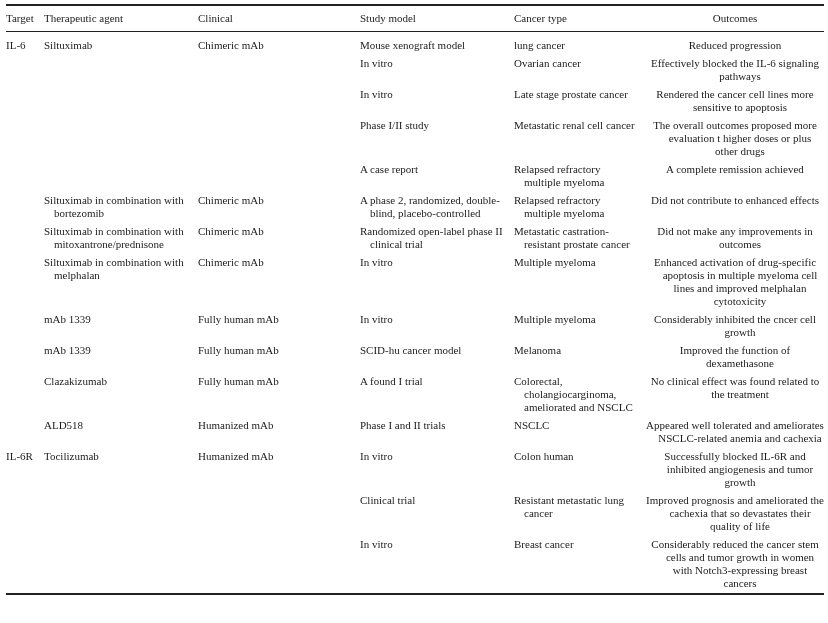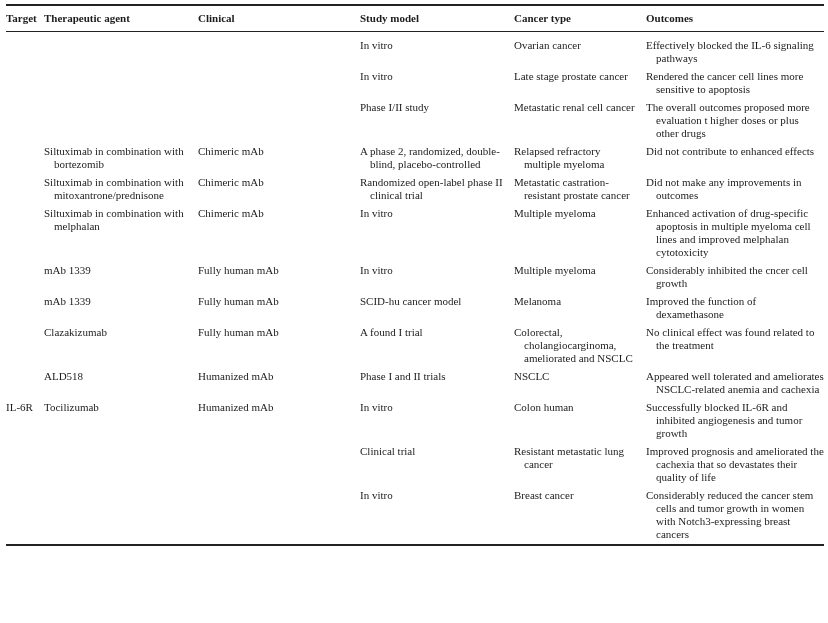--- a/index.html
+++ b/index.html
@@ -28,34 +28,34 @@
   }
   col.c-target      { width: 38px;  }
   col.c-agent       { width: 154px; }
   col.c-structure   { width: 162px; }
   col.c-study_model { width: 154px; }
   col.c-cancer_type { width: 132px; }
   col.c-outcomes    { width: 178px; }
 
   thead th {
     text-align: left;
-    font-weight: bold;
+    font-weight: normal;
     vertical-align: top;
     padding: 6px 8px 6px 0;
     border-bottom: 1.5px solid #222222;
     white-space: nowrap;
     overflow: visible;
   }
   tbody td {
     vertical-align: top;
     text-align: left;
     padding: 2px 7px 3px 0;
   }
   tbody tr:first-child td { padding-top: 7px; }
-  td:last-child, th:last-child { padding-right: 0; }
+  td:last-child, th:last-child { padding-right: 0; text-align: center; }
 
   
   .hang {
     display: block;
     padding-left: 10px;
     text-indent: -10px;
   }
 </style>
 </head>
 <body>
@@ -76,20 +76,40 @@
         <th>Therapeutic agent</th>
         <th>Clinical</th>
         <th>Study model</th>
         <th>Cancer type</th>
         <th>Outcomes</th>
       </tr>
     </thead>
     <tbody>
         <tr>
           <td>
+            <span class="hang">IL-6</span>
+          </td>
+          <td>
+            <span class="hang">Siltuximab</span>
+          </td>
+          <td>
+            <span class="hang">Chimeric mAb</span>
+          </td>
+          <td>
+            <span class="hang">Mouse xenograft model</span>
+          </td>
+          <td>
+            <span class="hang">lung cancer</span>
+          </td>
+          <td>
+            <span class="hang">Reduced progression</span>
+          </td>
+        </tr>
+        <tr>
+          <td>
             <span class="hang"></span>
           </td>
           <td>
             <span class="hang"></span>
           </td>
           <td>
             <span class="hang"></span>
           </td>
           <td>
             <span class="hang">In vitro</span>
@@ -132,20 +152,40 @@
             <span class="hang"></span>
           </td>
           <td>
             <span class="hang">Phase I/II study</span>
           </td>
           <td>
             <span class="hang">Metastatic renal cell cancer</span>
           </td>
           <td>
             <span class="hang">The overall outcomes proposed more evaluation t higher doses or plus other drugs</span>
+          </td>
+        </tr>
+        <tr>
+          <td>
+            <span class="hang"></span>
+          </td>
+          <td>
+            <span class="hang"></span>
+          </td>
+          <td>
+            <span class="hang"></span>
+          </td>
+          <td>
+            <span class="hang">A case report</span>
+          </td>
+          <td>
+            <span class="hang">Relapsed refractory multiple myeloma</span>
+          </td>
+          <td>
+            <span class="hang">A complete remission achieved</span>
           </td>
         </tr>
         <tr>
           <td>
             <span class="hang"></span>
           </td>
           <td>
             <span class="hang">Siltuximab in combination with bortezomib</span>
           </td>
           <td>

